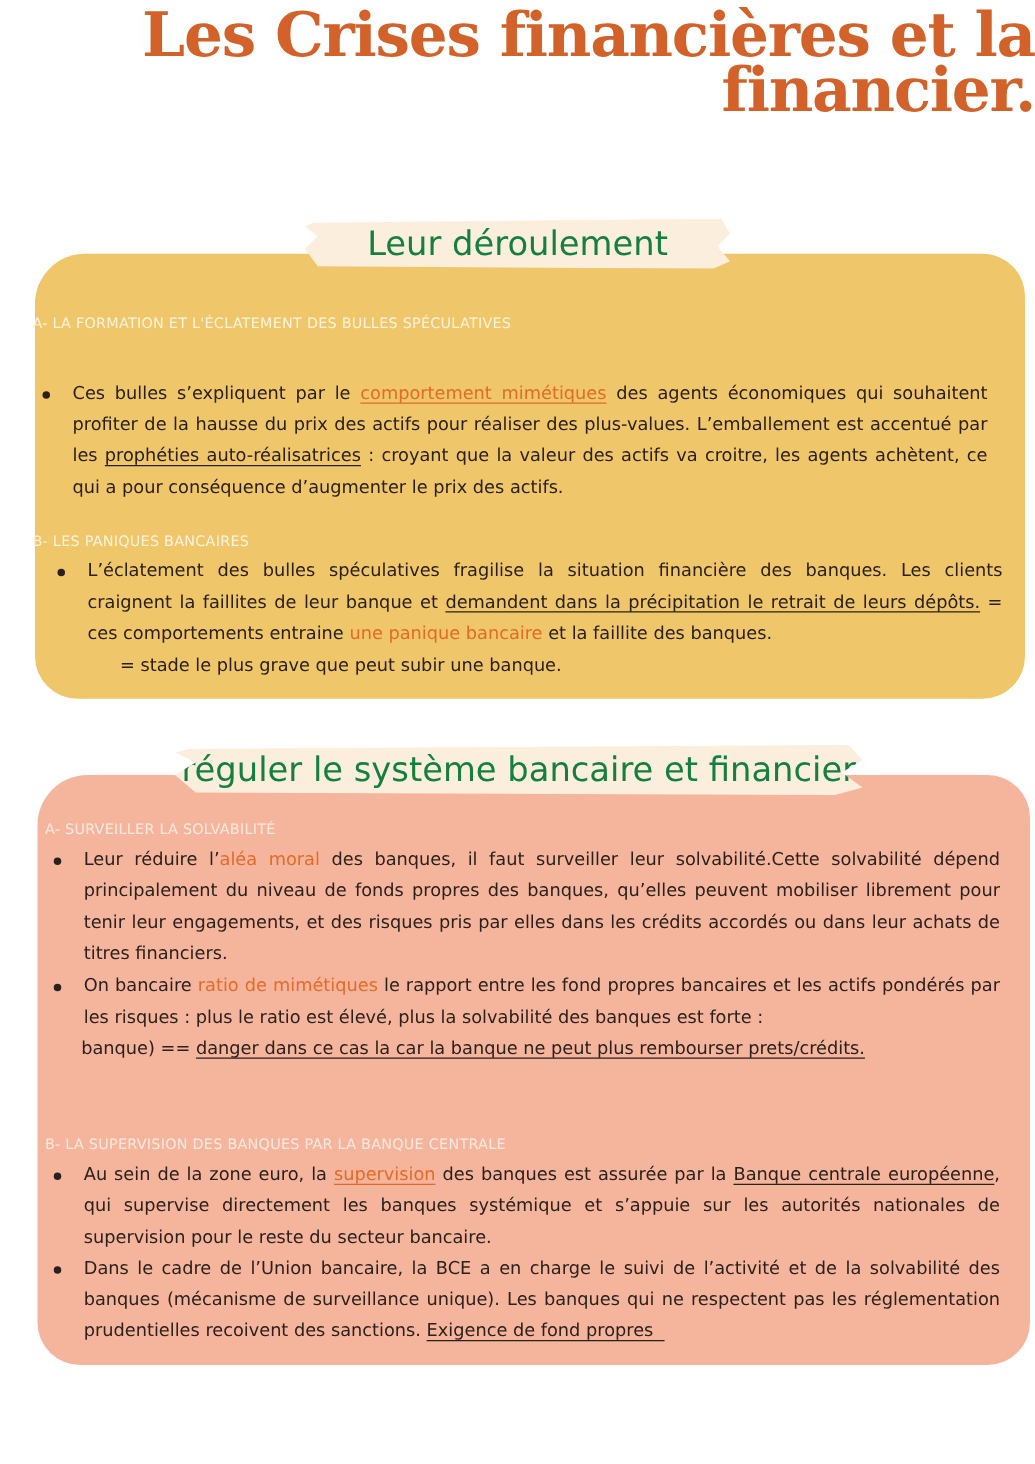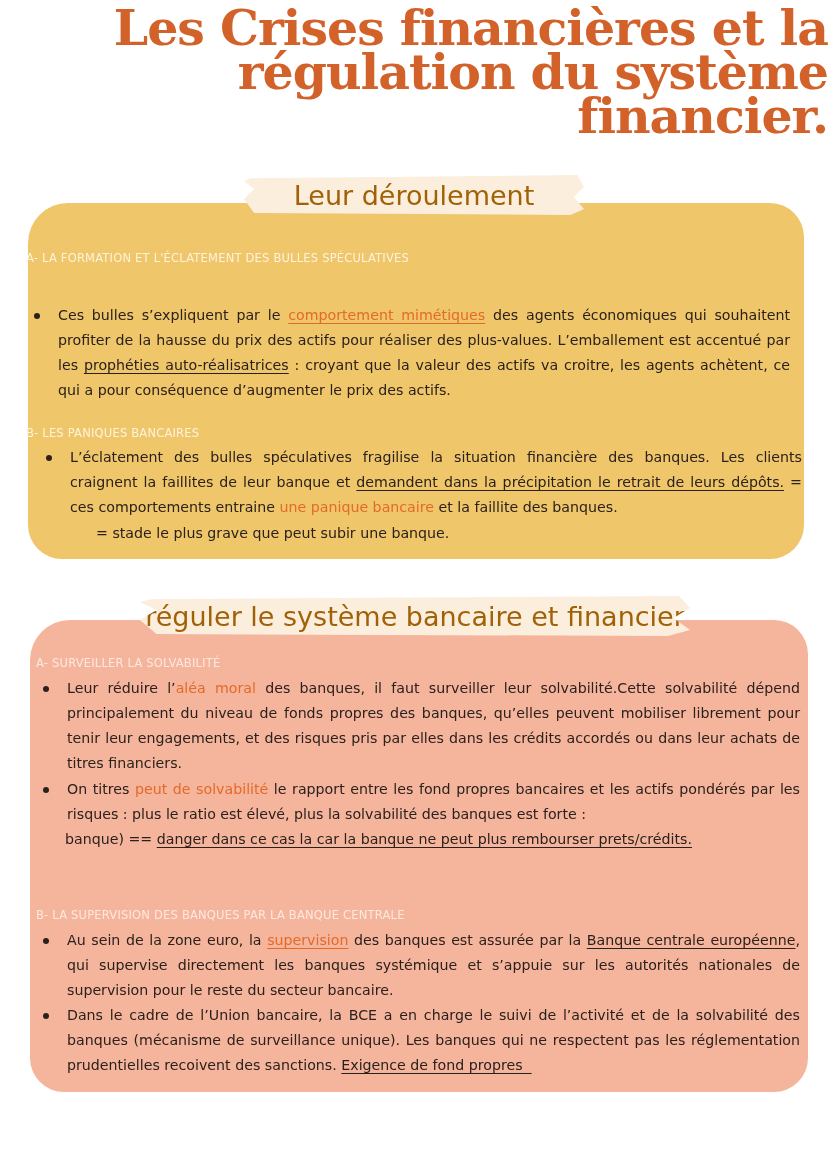--- a/index.html
+++ b/index.html
@@ -3,46 +3,45 @@
 <meta charset="utf-8">
 <style>
   html, body { margin: 0; padding: 0; background: #ffffff; }
   body { width: 828px; height: 1171px; position: relative; overflow: hidden;
          font-family: "DejaVu Sans", sans-serif; color: #2a2220; }
   .title { position: absolute; left: 0; top: 6px; width: 828px; text-align: right;
            font-family: "DejaVu Serif", serif; font-weight: bold; color: #d2622a;
            font-size: 49px; line-height: 44px; letter-spacing: -1px; }
   .title div { white-space: nowrap; }
 
-  .card { position: absolute; border-radius: 34px; }
+  .card { position: absolute; border-radius: 34px; padding-left: 16px; }
   .card.yellow { left: 28px; top: 203px; width: 776px; height: 356px; background: #efc66a; border-top-left-radius: 40px; }
   .card.pink { left: 30px; top: 620px; width: 778px; height: 472px; background: #f5b59d; border-top-left-radius: 40px; }
 
   .banner { position: absolute; background: #fbeedd; height: 40px;
             display: flex; align-items: center; justify-content: center;
-            font-size: 27px; color: #a16207; white-space: nowrap;
+            font-size: 27px; color: #15803d; white-space: nowrap;
             clip-path: polygon(2% 8%, 98% 0%, 100% 30%, 97% 55%, 100% 85%, 96% 100%, 3% 95%, 0% 60%, 3% 35%, 0% 15%); }
   .banner.b1 { left: 244px; top: 175px; width: 340px; }
   .banner.b2 { left: 140px; top: 596px; width: 550px; }
 
   .section-head { position: absolute; font-size: 11.5px; color: #fdf3dc; letter-spacing: 0.2px; white-space: nowrap; }
   .pink .section-head { color: #fde8df; }
 
   .para { position: absolute; font-size: 14.2px; line-height: 25px; text-align: justify; color: #2b211c; }
   .para .bullet { position: absolute; left: -24px; top: 10px; width: 6px; height: 6px; border-radius: 50%; background: #2b211c; }
   .orange { color: #e46a28; }
   .u { text-decoration: underline; text-underline-offset: 3px; }
   .plain-block { position: absolute; font-size: 14.2px; line-height: 25px; color: #2b211c; }
 </style>
 </head>
 <body>
 
 <div class="title">
   <div>Les Crises financières et la</div>
-  <div>régulation du système</div>
   <div>financier.</div>
 </div>
 
 <div class="card yellow">
   <div class="section-head" style="left:-2px; top:48px;">A- LA FORMATION ET L'ÉCLATEMENT DES BULLES SPÉCULATIVES</div>
 
 
   <div class="para" style="left:30px; top:100px; width:732px;">
     <span class="bullet"></span>
     <span>Ces bulles s’expliquent par le </span><span class="orange u">comportement mimétiques</span><span> des agents économiques qui souhaitent profiter de la hausse du prix des actifs pour réaliser des plus-values. L’emballement est accentué par les </span><span class="u">prophéties auto-réalisatrices</span><span> : croyant que la valeur des actifs va croitre, les agents achètent, ce qui a pour conséquence d’augmenter le prix  des actifs.</span>
@@ -63,21 +62,21 @@
 <div class="card pink">
   <div class="section-head" style="left:6px; top:36px;">A- SURVEILLER LA SOLVABILITÉ</div>
 
   <div class="para" style="left:37px; top:56px; width:733px;">
     <span class="bullet"></span>
     <span>Leur réduire l’</span><span class="orange">aléa moral</span><span> des banques, il faut surveiller leur solvabilité.Cette solvabilité dépend principalement du niveau de fonds propres des banques, qu’elles peuvent mobiliser librement pour tenir leur engagements, et des risques pris par elles dans les crédits accordés ou dans leur achats de titres financiers.</span>
   </div>
 
   <div class="para" style="left:37px; top:157px; width:733px;">
     <span class="bullet"></span>
-    <span>On titres </span><span class="orange">peut de solvabilité</span><span> le rapport entre les fond propres bancaires et les actifs pondérés par les risques : plus le ratio est élevé, plus la solvabilité des banques est forte :</span>
+    <span>On bancaire </span><span class="orange">ratio de mimétiques</span><span> le rapport entre les fond propres bancaires et les actifs pondérés par les risques : plus le ratio est élevé, plus la solvabilité des banques est forte :</span>
   </div>
 
   <div class="plain-block" style="left:35px; top:207px; width:740px;">
     <div><span>banque) == </span><span class="u">danger dans ce cas la car la banque ne peut plus rembourser prets/crédits.</span></div>
   </div>
 
   <div class="section-head" style="left:6px; top:288px;">B- LA SUPERVISION DES BANQUES PAR LA BANQUE CENTRALE</div>
 
   <div class="para" style="left:37px; top:308px; width:733px;">
     <span class="bullet"></span>

